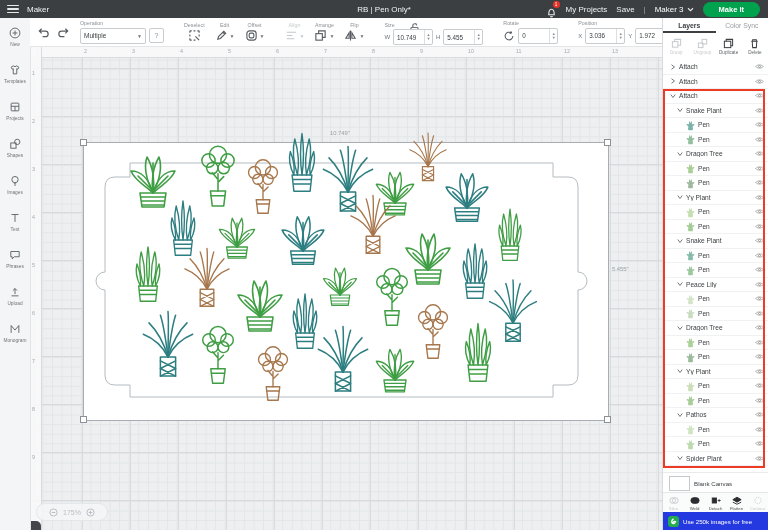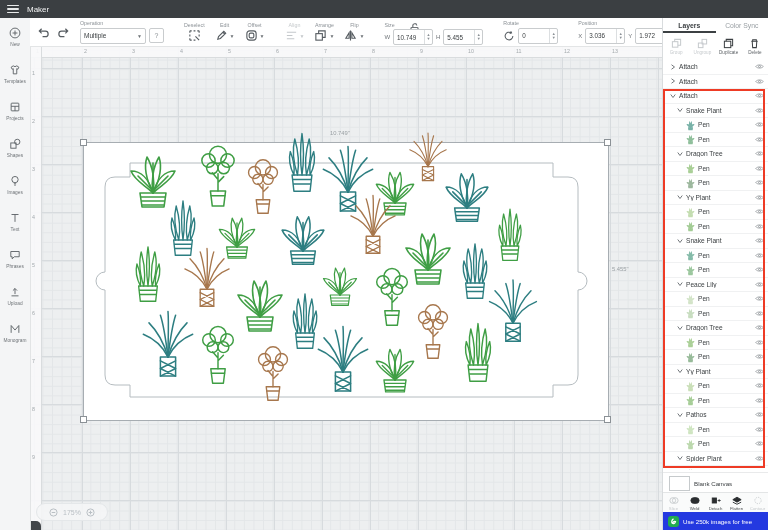--- a/index.html
+++ b/index.html
@@ -112,20 +112,39 @@
 
 <div class="app">
 
   <div class="top-bar">
     <div class="hamburger">
         <i></i>
         <i></i>
         <i></i>
       </div>
     <span class="app-title">Maker</span>
+    <span class="doc-title">RB | Pen Only*</span>
+    <div class="top-right">
+      <span class="bell-wrap">
+        <svg viewBox="0 0 12 12">
+            <path d="M3 8.5 C3 5 3.5 2.5 6 2.5 C8.5 2.5 9 5 9 8.5 Z M5 9.8 a1 1 0 0 0 2 0"></path>
+          </svg>
+        <span class="badge">1</span>
+      </span>
+      <span class="top-link">My Projects</span>
+      <span class="top-link">Save</span>
+      <span class="top-sep">|</span>
+      <span class="machine">
+        <span>Maker 3</span>
+        <svg viewBox="0 0 8 6">
+            <path d="M1 1.5 L4 4.5 L7 1.5"></path>
+          </svg>
+      </span>
+      <button class="make-btn">Make It</button>
+    </div>
   </div>
 
   <div class="sidebar">
     <div class="side-item">
       <svg viewBox="0 0 20 20">
           <circle cx="10" cy="10" r="7"></circle>
           <path d="M10 6.5 v7 M6.5 10 h7"></path>
         </svg>
       <span class="slbl">New</span>
     </div>

